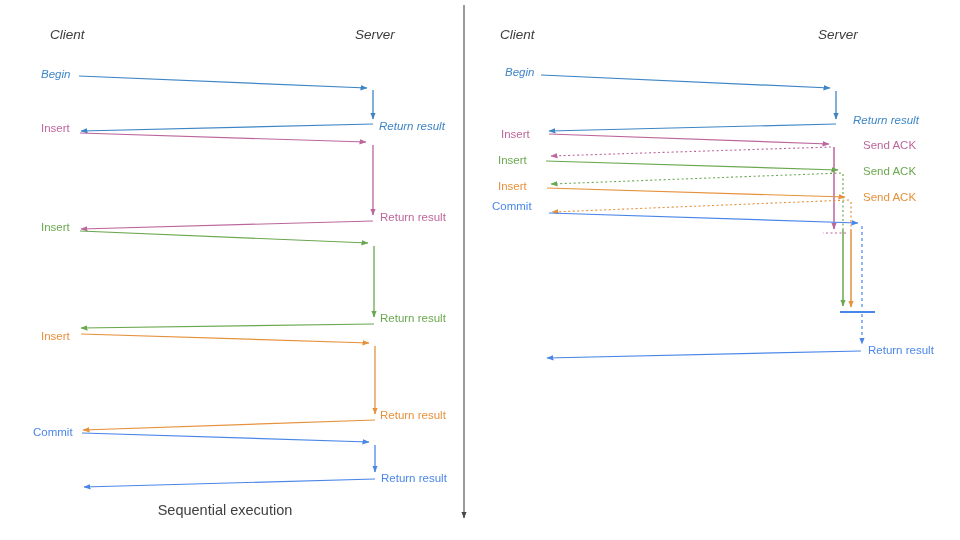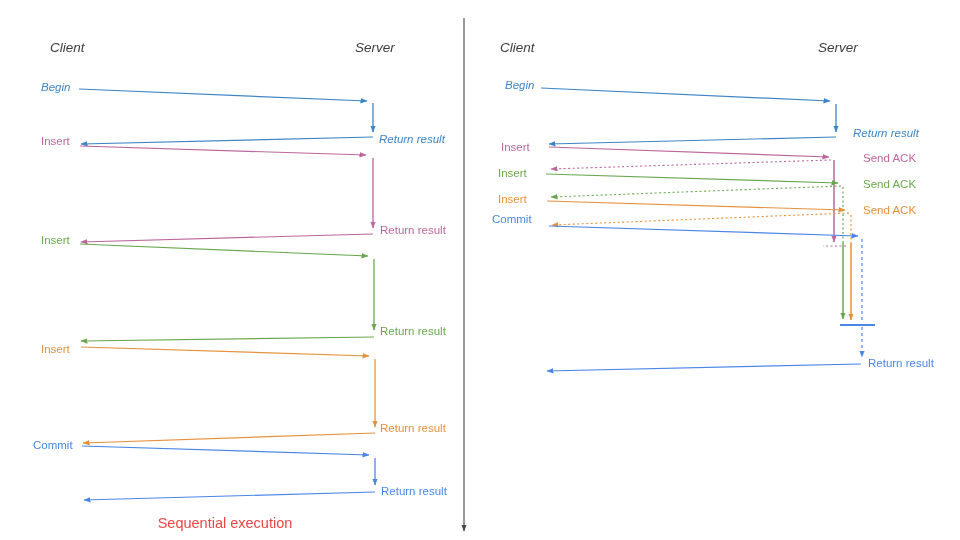--- a/index.html
+++ b/index.html
@@ -1,24 +1,23 @@
 <!DOCTYPE html>
 <html><head>
 <meta charset="utf-8">
 <style>
   html,body{margin:0;padding:0;background:#ffffff;}
   #stage{
     position:relative;width:960px;height:524px;background:#ffffff;overflow:hidden;
     font-family:"Liberation Sans", sans-serif;
-    margin-top:13px;
   }
   #wires{position:absolute;left:0;top:0;width:960px;height:540px;}
   .lbl{position:absolute;white-space:nowrap;font-size:11.5px;line-height:12px;}
   .hdr{position:absolute;white-space:nowrap;font-style:italic;font-size:13.5px;color:#3d3d3d;}
-  .ttl{position:absolute;white-space:nowrap;font-size:14.5px;color:#ef4444;text-align:center;width:220px;}
+  .ttl{position:absolute;white-space:nowrap;font-size:14.5px;color:#404040;text-align:center;width:220px;}
   .time{position:absolute;white-space:nowrap;font-size:12.5px;color:#8b5cf6;}
   .c-b1{color:#3d85c6;font-style:italic;} .c-b2{color:#4a86e8;} .c-pk{color:#bc669c;}
   .c-gr{color:#6aa84f;} .c-or{color:#e6913c;}
 </style>
 </head>
 <body>
 
 <div id="stage">
 
   <svg id="wires" viewBox="0 0 960 540" xmlns="http://www.w3.org/2000/svg">

